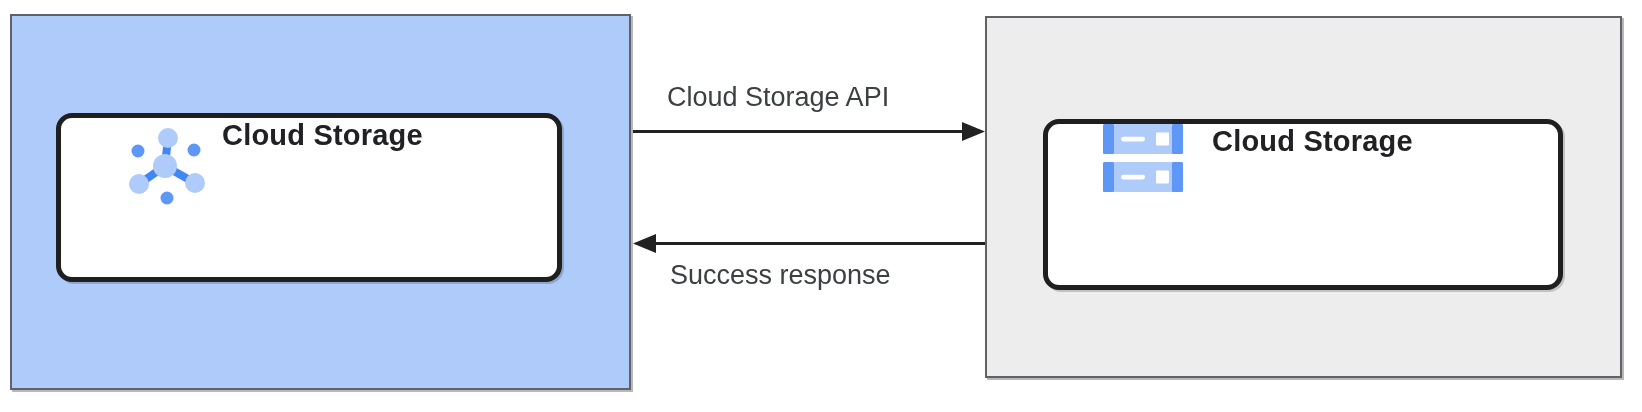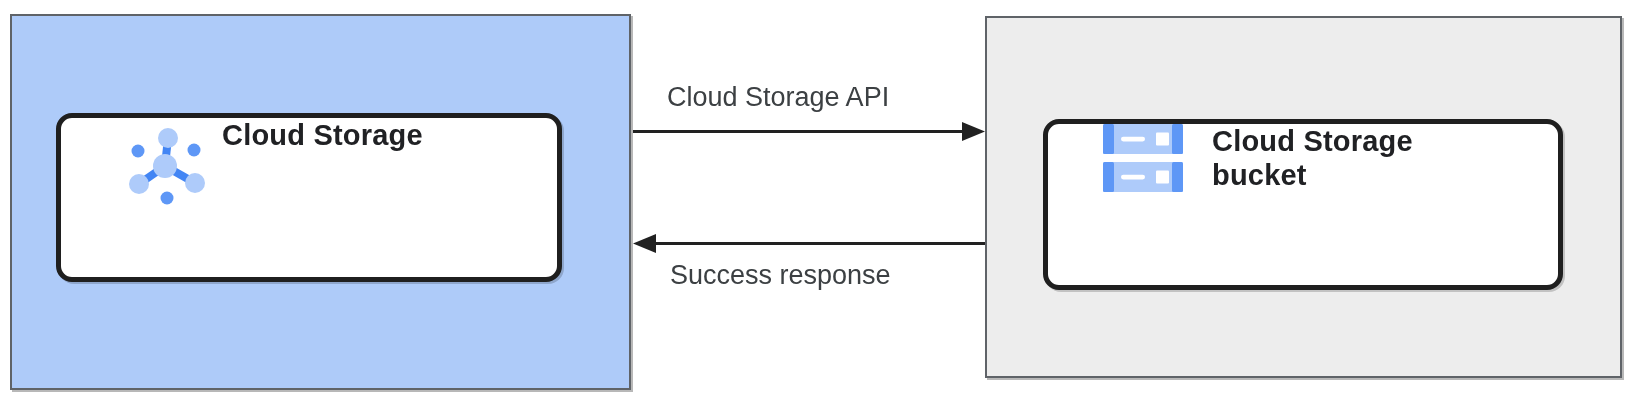--- a/index.html
+++ b/index.html
@@ -108,21 +108,20 @@
         <g>
           <rect class="ic-light" x="0" y="38" width="80" height="30" rx="1.5"></rect>
           <rect class="ic-mid" x="0" y="38" width="11" height="30" rx="1.5"></rect>
           <rect class="ic-mid" x="69" y="38" width="11" height="30" rx="1.5"></rect>
           <rect fill="#ffffff" x="18" y="50.8" width="24" height="4.6" rx="2.3"></rect>
           <rect fill="#ffffff" x="53" y="46.5" width="13" height="13" rx="1"></rect>
         </g>
       </svg>
       <div class="label">
         <span>Cloud Storage</span>
-        <span>bucket</span>
       </div>
     </div>
   </div>
 
   <svg class="arrow-layer" width="1642" height="412" viewBox="0 0 1642 412" aria-hidden="true">
     <g>
       <line class="arrow-stroke" x1="633" y1="131.5" x2="966" y2="131.5" stroke-width="3"></line>
       <polygon class="arrow-fill" points="985,131.5 962,122 962,141"></polygon>
     </g>
     <g>

